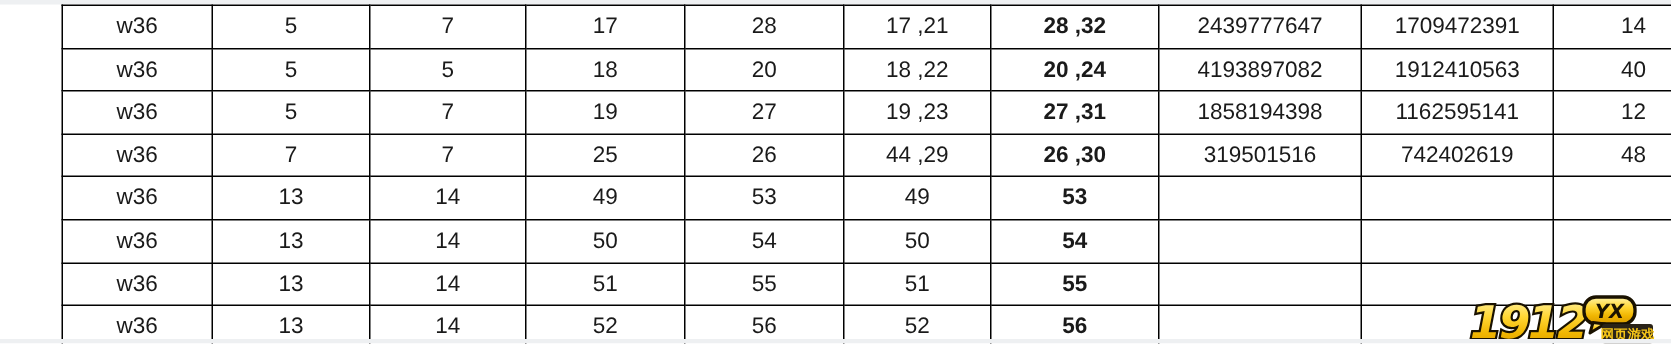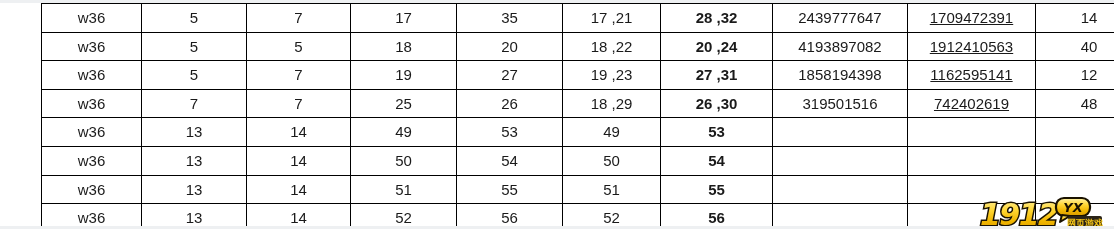--- a/index.html
+++ b/index.html
@@ -65,21 +65,21 @@
   }
   
   .c0 { width: 91px; }
   .c1 { width: 96px; }
   .c2 { width: 95px; }
   .c3 { width: 97px; }
   .c4 { width: 97px; }
   .c5 { width: 89px; }
   .c6 { width: 103px; font-weight: bold; }
   .c7 { width: 126px; }
-  .c8 { width: 119px; text-decoration: underline; }
+  .c8 { width: 119px; }
   .c9 { width: 98px; }
   .c10 { width: 91px; }
 
   
   .watermark {
     position: absolute;
     left: 978px;
     top: 192px;
     width: 126px;
     height: 42px;
@@ -96,21 +96,21 @@
 
   <div class="table-wrap">
     <table class="grid">
       <tbody>
 
         <tr>
           <td class="c0">w36</td>
           <td class="c1">5</td>
           <td class="c2">7</td>
           <td class="c3">17</td>
-          <td class="c4">35</td>
+          <td class="c4">28</td>
           <td class="c5">17 ,21</td>
           <td class="c6">28 ,32</td>
           <td class="c7">2439777647</td>
           <td class="c8">1709472391</td>
           <td class="c9">14</td>
           <td class="c10">25</td>
         </tr>
 
         <tr>
           <td class="c0">w36</td>
@@ -139,21 +139,21 @@
           <td class="c9">12</td>
           <td class="c10">26</td>
         </tr>
 
         <tr>
           <td class="c0">w36</td>
           <td class="c1">7</td>
           <td class="c2">7</td>
           <td class="c3">25</td>
           <td class="c4">26</td>
-          <td class="c5">18 ,29</td>
+          <td class="c5">44 ,29</td>
           <td class="c6">26 ,30</td>
           <td class="c7">319501516</td>
           <td class="c8">742402619</td>
           <td class="c9">48</td>
           <td class="c10">24</td>
         </tr>
 
         <tr>
           <td class="c0">w36</td>
           <td class="c1">13</td>

